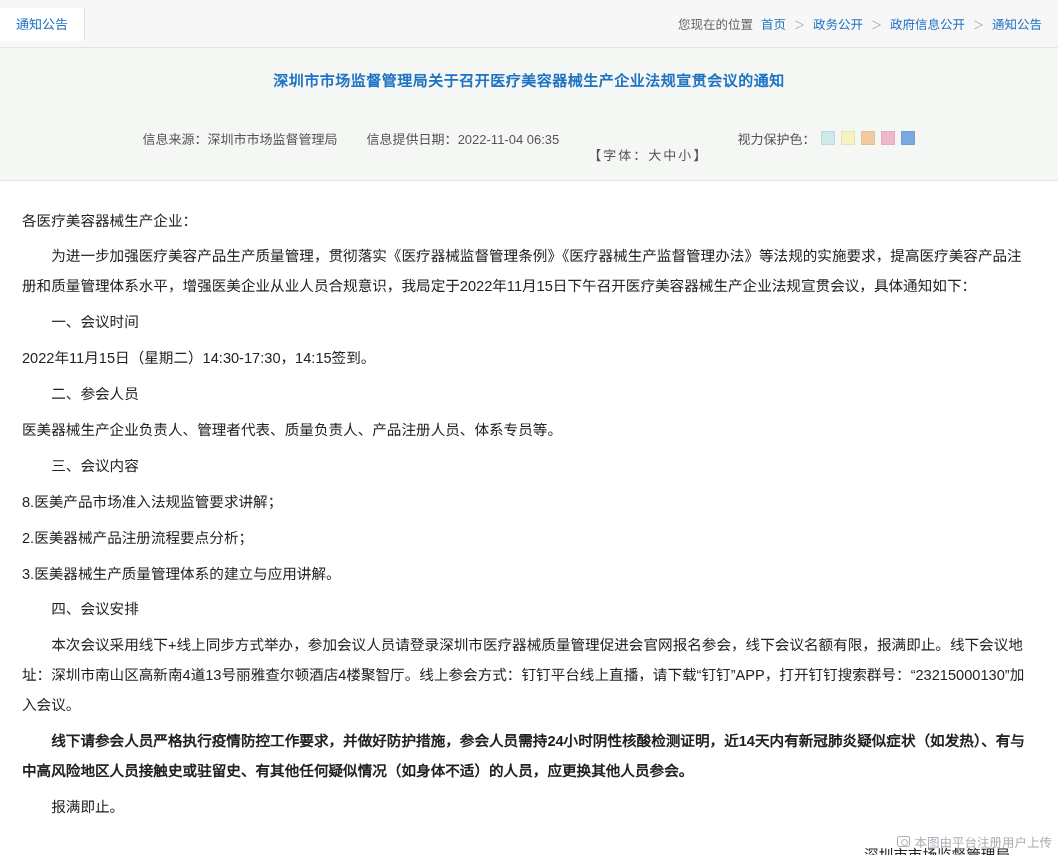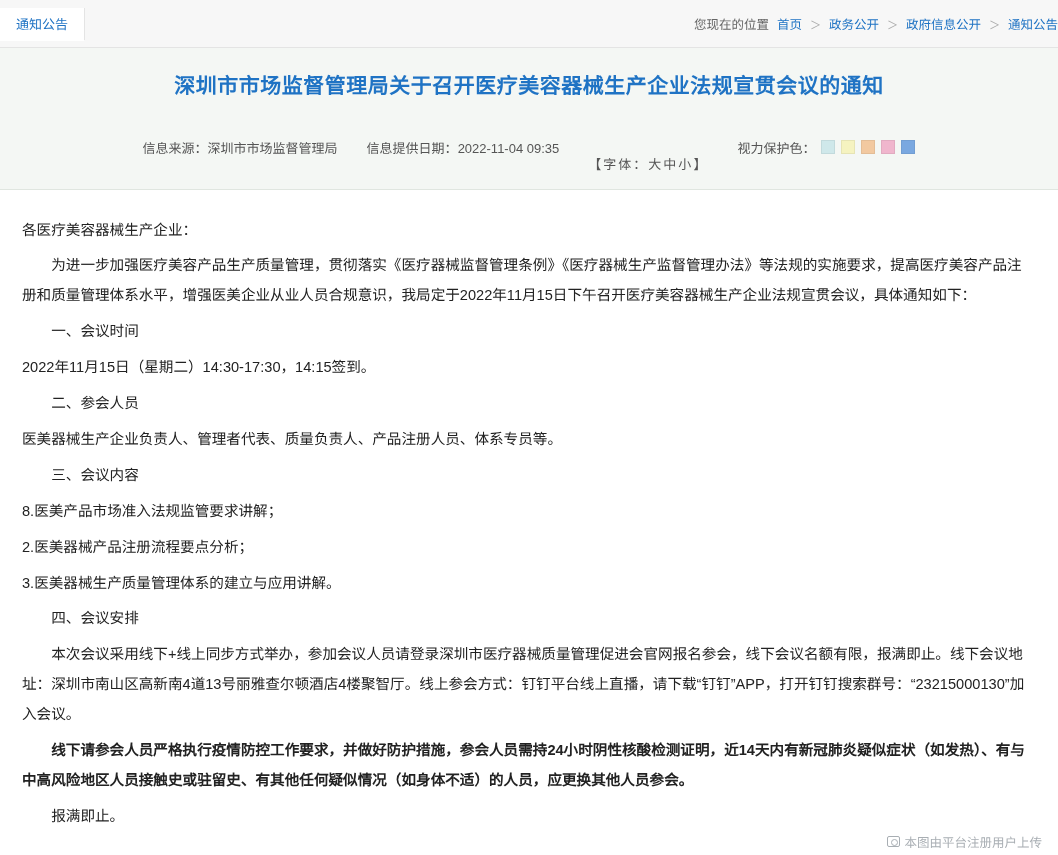--- a/index.html
+++ b/index.html
@@ -48,20 +48,21 @@
     position: absolute;
     left: 0; right: 0; bottom: -1px;
     height: 2px;
     background: #ffffff;
   }
   .breadcrumb {
     display: flex;
     align-items: center;
     font-size: 12.5px;
     color: #666666;
+    padding-right: 16px;
     gap: 6px;
   }
   .breadcrumb .bc-label { color: #666666; margin-right: 2px; }
   .breadcrumb a {
     color: #1f73c4;
     text-decoration: none;
   }
   .breadcrumb .sep {
     color: #aaaaaa;
     font-size: 11px;
@@ -70,21 +71,21 @@
 
   
   .doc-header {
     background: #f4f7f4;
     border-bottom: 1px solid #e0e6e0;
     padding: 22px 20px 16px 20px;
     text-align: center;
   }
   .doc-title {
     color: #1f73c4;
-    font-size: 21px;
+    font-size: 15px;
     font-weight: bold;
     letter-spacing: 0.5px;
     line-height: 1.5;
     margin-bottom: 20px;
   }
   .doc-meta {
     display: flex;
     justify-content: center;
     align-items: center;
     font-size: 13px;
@@ -122,21 +123,21 @@
     text-align: right;
     font-size: 14.6px;
     line-height: 2.05;
     padding-right: 26px;
     color: #222222;
   }
 
   
   .watermark {
     position: absolute;
-    right: 16px;
+    right: 6px;
     bottom: 4px;
     font-size: 12.5px;
     color: #9aa0a6;
     opacity: 0.85;
     display: flex;
     align-items: center;
     gap: 4px;
     user-select: none;
   }
   .watermark .cam {
@@ -176,21 +177,21 @@
   </div>
 </div>
 
 <div class="doc-header">
   <div class="doc-title">深圳市市场监督管理局关于召开医疗美容器械生产企业法规宣贯会议的通知</div>
   <div class="doc-meta">
     <span class="meta-item">
       <span>信息来源：</span><span>深圳市市场监督管理局</span>
     </span>
     <span class="meta-item">
-      <span>信息提供日期：</span><span>2022-11-04 09:35</span>
+      <span>信息提供日期：</span><span>2022-11-04 06:35</span>
     </span>
     <span class="meta-item font-sizes">
       <span>【字体：</span><span class="fs">大</span><span class="fs">中</span><span class="fs">小</span><span>】</span>
     </span>
     <span class="meta-item eyecare">
       <span>视力保护色：</span>
       <span class="swatch" style="background:#cfe8ea"></span>
       <span class="swatch" style="background:#f5f3c0"></span>
       <span class="swatch" style="background:#f2c9a0"></span>
       <span class="swatch" style="background:#f0b6cd"></span>

